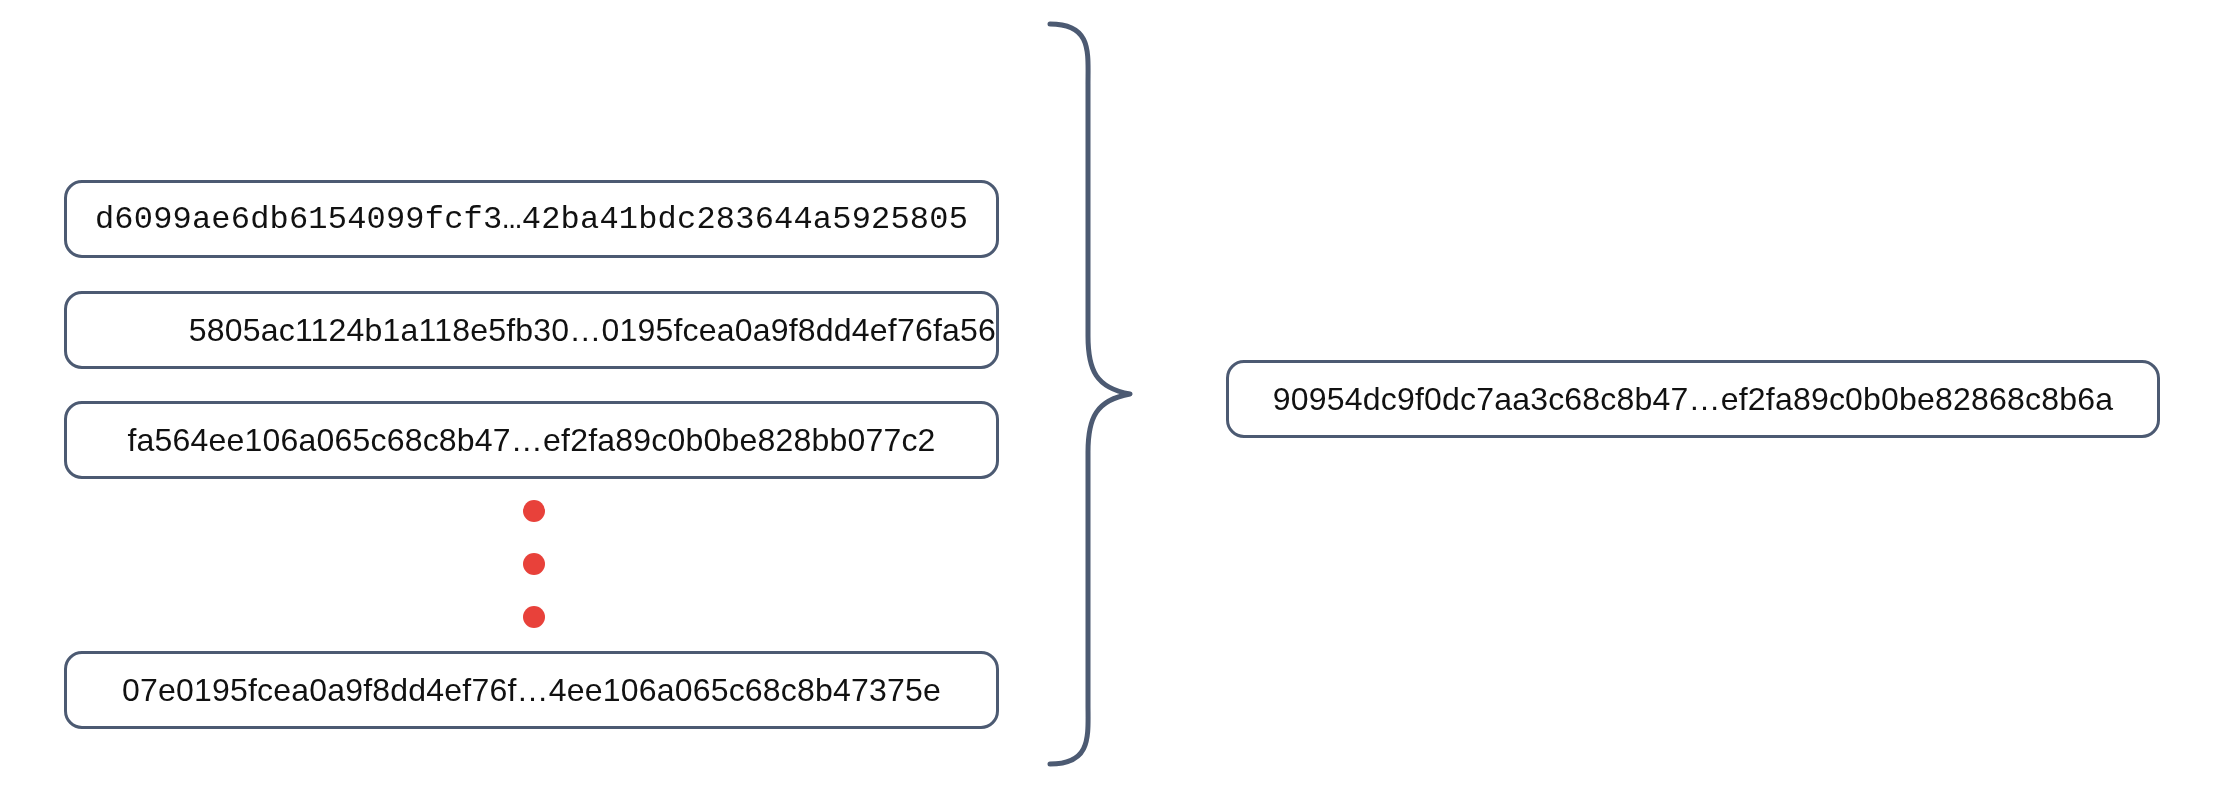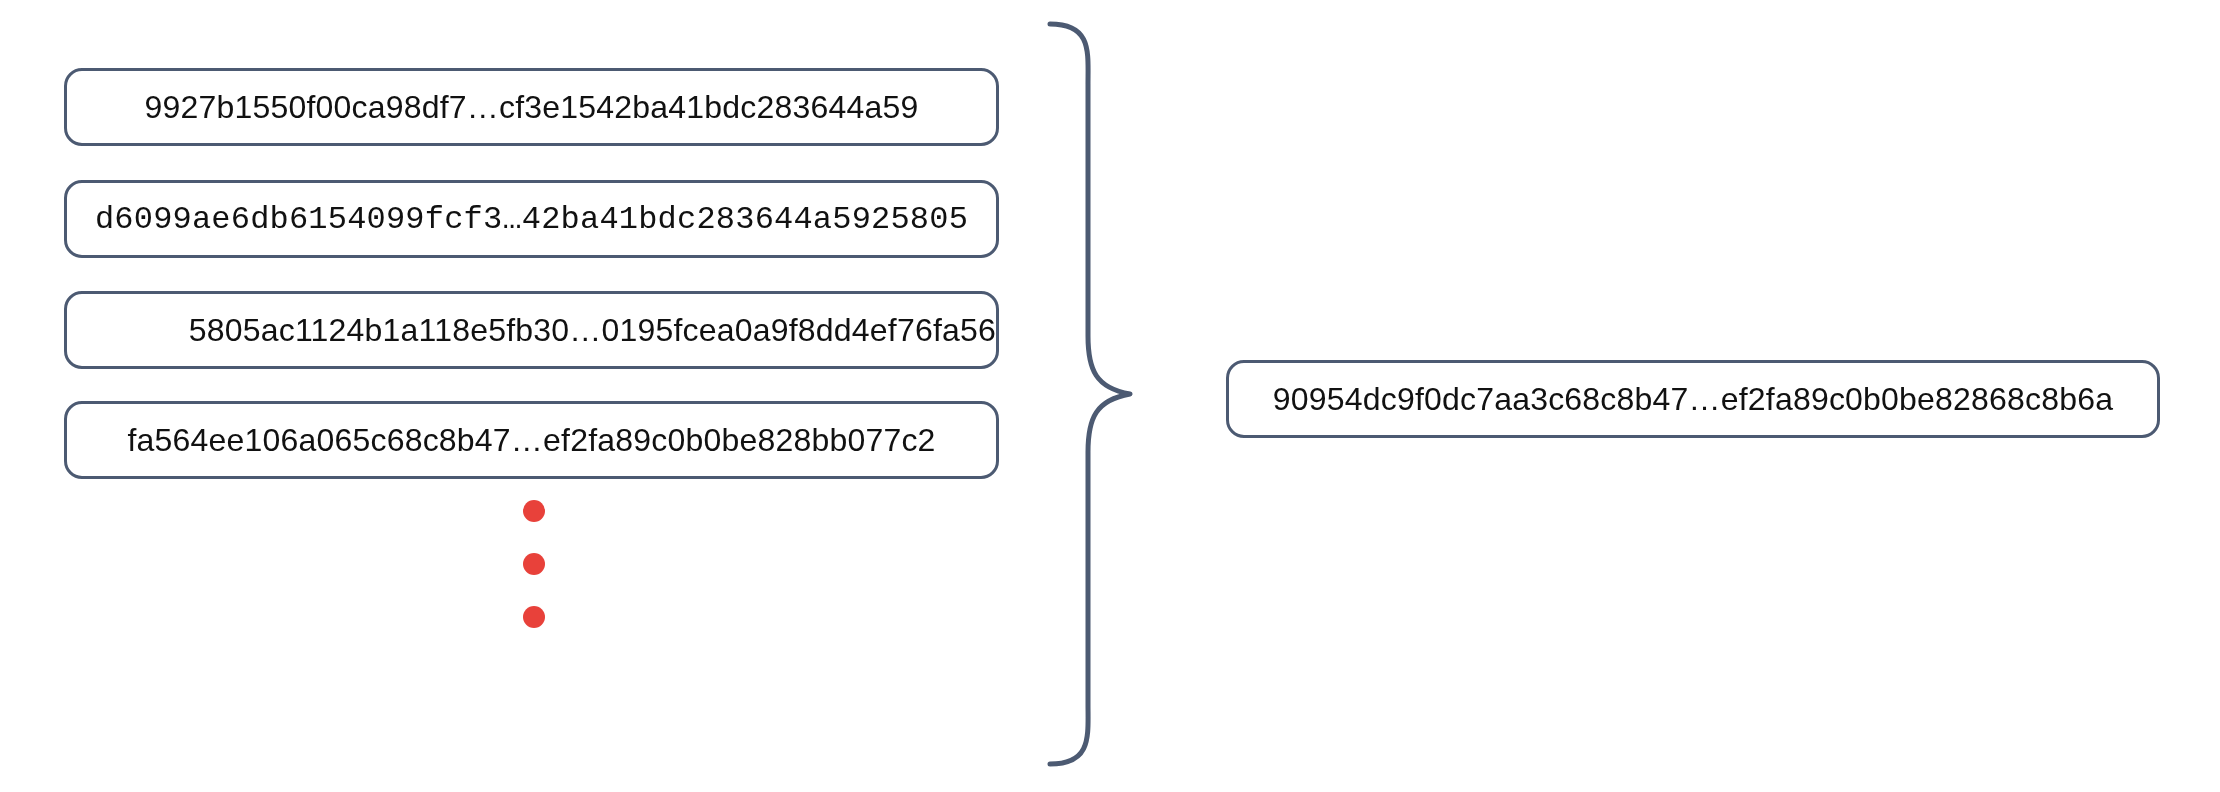--- a/index.html
+++ b/index.html
@@ -84,42 +84,42 @@
     top: 360px;
     width: 934px;
     height: 78px;
   }
 </style>
 </head>
 <body>
 
 <div id="canvas">
 
-  <div class="hash-box left-box" id="left-box-0">
-    <span>9927b1550f00ca98df7…cf3e1542ba41bdc283644a59</span>
-  </div>
 
   <div class="hash-box left-box" id="left-box-1">
     <span>d6099ae6db6154099fcf3…42ba41bdc283644a5925805</span>
   </div>
 
   <div class="hash-box left-box" id="left-box-2">
     <span>5805ac1124b1a118e5fb30…0195fcea0a9f8dd4ef76fa56</span>
   </div>
 
   <div class="hash-box left-box" id="left-box-3">
     <span>fa564ee106a065c68c8b47…ef2fa89c0b0be828bb077c2</span>
   </div>
 
   <div class="ellipsis-dots">
     <span class="dot"></span>
     <span class="dot"></span>
     <span class="dot"></span>
   </div>
 
+  <div class="hash-box left-box" id="left-box-4">
+    <span>07e0195fcea0a9f8dd4ef76f…4ee106a065c68c8b47375e</span>
+  </div>
 
   <div class="brace">
     <svg viewBox="0 0 110 752" preserveAspectRatio="none">
       <path d="M 20 6
                C 62 6, 58 34, 58 66
                L 58 318
                C 58 352, 66 370, 100 376
                C 66 382, 58 400, 58 434
                L 58 686
                C 58 718, 62 746, 20 746" fill="none" stroke="#4c5a72" stroke-width="5" stroke-linecap="round" stroke-linejoin="round"></path>

